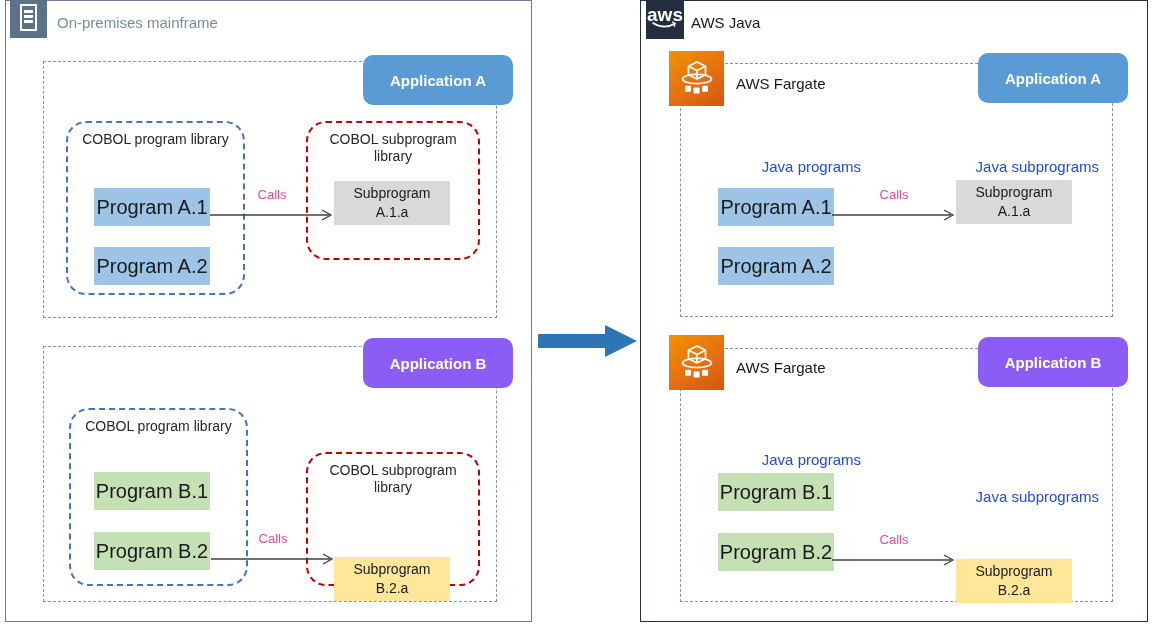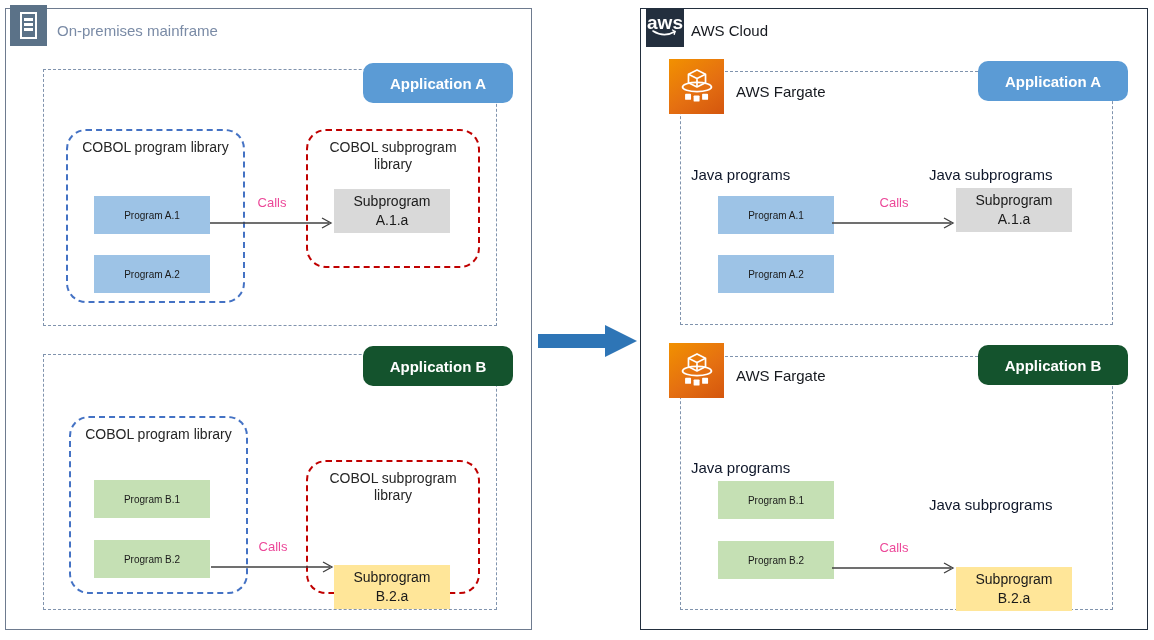--- a/index.html
+++ b/index.html
@@ -3,21 +3,21 @@
 <meta charset="utf-8">
 <style>
   html,body{margin:0;padding:0;background:#fff;}
   #canvas{
     position:relative;width:1154px;height:640px;overflow:hidden;
     font-family:"Liberation Sans",sans-serif;color:#262626;background:#fff;
   }
   .abs{position:absolute;}
 
   
-  .panel{position:absolute;top:8px;height:620px;background:#fff;}
+  .panel{position:absolute;top:0;height:620px;background:#fff;}
   #on-prem-panel{left:5px;width:525px;border:1px solid #6e7b8f;}
   #aws-panel{left:640px;width:506px;border:1px solid #232f3e;}
 
   .panel-title{position:absolute;font-size:15px;line-height:18px;white-space:nowrap;}
   #on-prem-title{left:51px;top:13px;color:#7a8ba6;}
   #aws-title{left:50px;top:13px;color:#16191f;}
 
   
   #mainframe-icon{left:4px;top:-4px;width:37px;height:41px;background:#5b7288;
     display:flex;align-items:center;justify-content:center;}
@@ -32,25 +32,25 @@
     display:flex;align-items:center;justify-content:center;z-index:3;}
 
   
   .app-box{position:absolute;border:1px dashed #8093ad;}
   #lp-app-a-box{left:37px;top:60px;width:452px;height:255px;}
   #lp-app-b-box{left:37px;top:345px;width:452px;height:254px;}
   #rp-app-a-box{left:39px;top:62px;width:431px;height:252px;}
   #rp-app-b-box{left:39px;top:347px;width:431px;height:252px;}
 
   
-  .app-label{position:absolute;width:150px;height:40px;border-radius:10px;
+  .app-label{position:absolute;width:150px;height:50px;border-radius:10px;
     display:flex;align-items:center;justify-content:center;
     color:#fff;font-weight:bold;font-size:15px;z-index:4;}
   .app-label.blue{background:#5b9bd5;}
-  .app-label.green{background:#14532d;}
+  .app-label.green{background:#8b5cf6;}
   #lp-app-a-label{left:357px;top:54px;}
   #lp-app-b-label{left:357px;top:337px;}
   #rp-app-a-label{left:337px;top:52px;}
   #rp-app-b-label{left:337px;top:336px;}
 
   
   #rp-fargate-a{left:28px;top:50px;}
   #rp-fargate-b{left:28px;top:334px;}
   .fargate-label{position:absolute;font-size:15px;color:#16191f;white-space:nowrap;z-index:4;}
   #rp-fargate-a-label{left:95px;top:74px;}
@@ -61,29 +61,29 @@
   .lib-box.blue{border:2px dashed #4472c4;}
   .lib-box.red{border:2px dashed #c00000;}
   #lp-a-proglib{left:60px;top:120px;width:175px;height:170px;}
   #lp-a-sublib{left:300px;top:120px;width:170px;height:135px;}
   #lp-b-proglib{left:63px;top:407px;width:175px;height:174px;}
   #lp-b-sublib{left:300px;top:451px;width:170px;height:130px;}
   .lib-title{position:absolute;left:0;right:0;top:8px;text-align:center;
     font-size:14px;line-height:17px;color:#262626;padding:0 14px;}
 
   
-  .sec-title{position:absolute;font-size:15px;color:#0f172a;text-align:left;width:170px;}
+  .sec-title{position:absolute;font-size:15px;color:#1d4ed8;text-align:right;width:170px;}
   #rp-a-prog-title{left:50px;top:157px;}
   #rp-a-sub-title{left:288px;top:157px;}
   #rp-b-prog-title{left:50px;top:450px;}
   #rp-b-sub-title{left:288px;top:487px;}
 
   
   .prog{position:absolute;width:116px;height:38px;display:flex;align-items:center;justify-content:center;
-    font-size:10px;color:#1a1a1a;text-align:center;}
+    font-size:20px;color:#1a1a1a;text-align:center;}
   .prog.blue{background:#9dc3e6;}
   .prog.green{background:#c5e0b4;}
   .sub{position:absolute;width:116px;height:44px;display:flex;align-items:center;justify-content:center;
     font-size:14px;line-height:19px;color:#1a1a1a;text-align:center;padding:2px 24px;box-sizing:border-box;}
   .sub.gray{background:#d9d9d9;}
   .sub.yellow{background:#ffe699;margin-top:42px;}
 
   #lp-prog-a1{left:88px;top:187px;}
   #lp-prog-a2{left:88px;top:246px;}
   #lp-sub-a1a{left:328px;top:180px;}
@@ -175,21 +175,21 @@
   </svg>
 
   <div id="aws-panel" class="panel">
     <div id="aws-logo" class="abs">
       <span class="aws-word">aws</span>
       <svg width="30" height="10" viewBox="0 0 30 10">
         <path d="M3,2 Q14,9 25,2.5" fill="none" stroke="#fff" stroke-width="1.6" stroke-linecap="round"></path>
         <path d="M25,2.5 L22.5,1 M25,2.5 L24.2,5.2" fill="none" stroke="#fff" stroke-width="1.4" stroke-linecap="round"></path>
       </svg>
     </div>
-    <div id="aws-title" class="panel-title">AWS Cloud</div>
+    <div id="aws-title" class="panel-title">AWS Java</div>
 
     <div id="rp-app-a-box" class="app-box"></div>
     <div id="rp-fargate-a" class="fargate-icon abs">
       <svg width="46" height="46" viewBox="0 0 54 54">
         <ellipse cx="27" cy="27" rx="17" ry="5.5" fill="none" stroke="#fff" stroke-width="2"></ellipse>
         <path d="M27,7 L37,12 L37,22 L27,27 L17,22 L17,12 Z" fill="none" stroke="#fff" stroke-width="2" stroke-linejoin="round"></path>
         <path d="M17,12 L27,17 L37,12 M27,17 L27,27" fill="none" stroke="#fff" stroke-width="2" stroke-linejoin="round"></path>
         <g fill="#fff">
           <rect x="13" y="35" width="7" height="7" rx="1"></rect>
           <rect x="23" y="37" width="7" height="7" rx="1"></rect>

